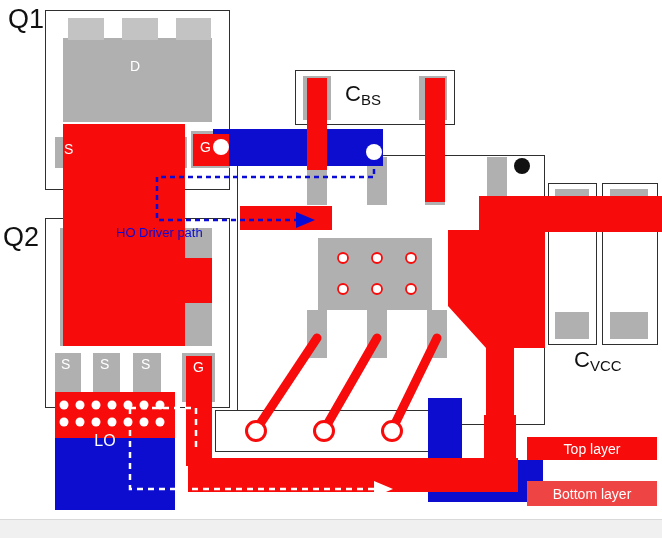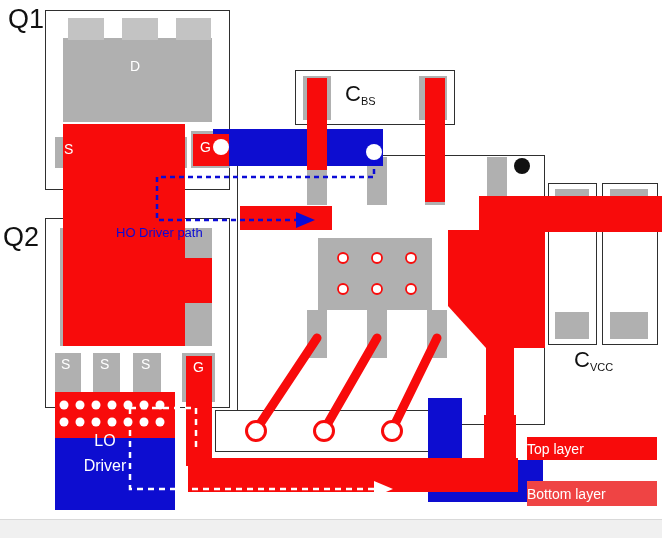--- a/index.html
+++ b/index.html
@@ -8,25 +8,25 @@
   .outline{position:absolute;border:1px solid #2f2f2f;background:#fff;z-index:1;box-sizing:border-box;}
   .pad{position:absolute;background:#b0b0b0;z-index:2;}
   .padl{position:absolute;background:#c3c3c3;z-index:2;}
   .blue{position:absolute;background:#0d0dd0;z-index:3;}
   .red{position:absolute;background:#f80b0b;z-index:4;}
   #overlay{position:absolute;left:0;top:0;z-index:5;}
   .txt{position:absolute;z-index:7;color:#111;}
   .big{font-size:27px;}
   .padtxt{position:absolute;z-index:7;color:#fff;font-size:14px;}
   .cap{font-size:22px;color:#111;}
-  .cap .sub{font-size:11px;position:relative;top:4px;}
+  .cap .sub{font-size:15px;position:relative;top:4px;}
   .ho{font-size:13px;color:#0b0bd6;white-space:nowrap;}
   .lo{font-size:16px;color:#fff;line-height:25px;text-align:center;width:100px;}
   .legend-box{position:absolute;z-index:8;width:130px;display:flex;align-items:center;
-              color:#fff;font-size:14px;}
+              justify-content:center;color:#fff;font-size:14px;}
   .strip{position:absolute;left:0;top:519px;width:662px;height:19px;background:#f0f0f0;
          border-top:1px solid #d9d9d9;z-index:0;}
 </style>
 </head>
 <body>
 
 <div id="stage">
 
   <div class="strip"></div>
 
@@ -146,21 +146,20 @@
     <span>C</span><span class="sub">BS</span>
   </div>
   <div class="txt cap" style="left:574px;top:347px;">
     <span>C</span><span class="sub">VCC</span>
   </div>
 
   <div class="txt ho" style="left:116px;top:225px;">HO Driver path</div>
 
   <div class="txt lo" style="left:55px;top:428px;">
     <div>LO</div>
-    <div>Driver</div>
   </div>
 
   <div class="legend-box" style="left:527px;top:437px;height:23px;background:#f80b0b;">
     <span>Top layer</span>
   </div>
   <div class="legend-box" style="left:527px;top:481px;height:25px;background:#ef4444;">
     <span>Bottom layer</span>
   </div>
 
 </div>

